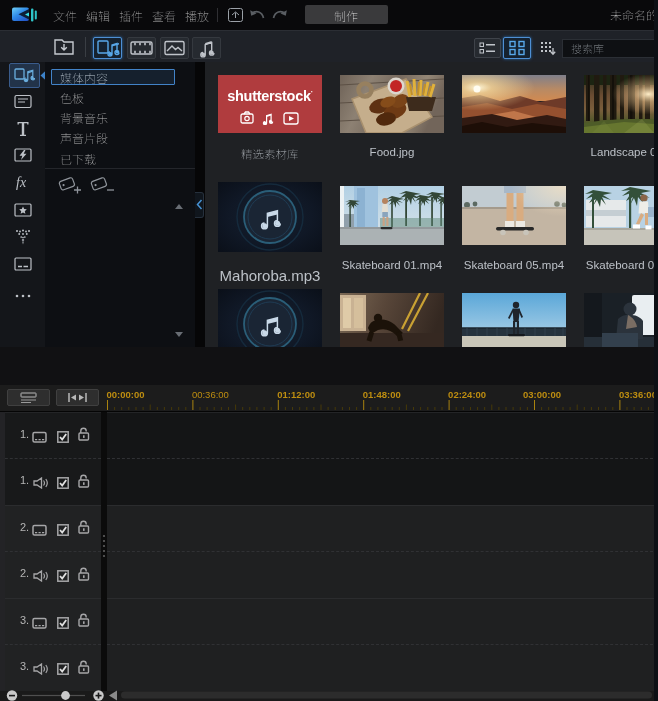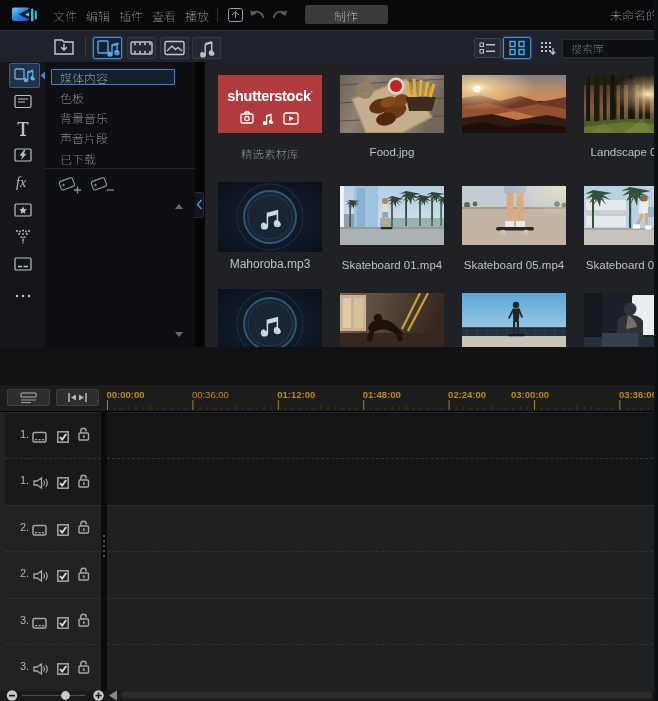--- a/index.html
+++ b/index.html
@@ -446,21 +446,21 @@
 <g>
 <circle cx="60" cy="12" r="3.6" fill="#8a6548"></circle>
 <path d="M55.5 15.5 h8.5 l1 12 h-10.5 Z" fill="#eeede7"></path>
 <path d="M57 27 l-5 11 3 1 5 -10 z" fill="#d9ac80"></path>
 <path d="M61 27 l0 12 3 0 0 -12 z" fill="#d9ac80"></path>
 <rect x="49" y="38.5" width="7" height="4" fill="#fff"></rect>
 <rect x="61.5" y="39.5" width="6" height="4" fill="#fff"></rect>
 <rect x="64" y="21" width="9" height="10" fill="#9ab4cc"></rect>
 </g>
 </svg></div>
-      <div style="position:absolute;left:-15px;top:195px;width:160px;text-align:center;font-size:12px;color:#bcc1c7">Mahoroba.mp3</div>
+      <div style="position:absolute;left:-15px;top:205px;width:160px;text-align:center;font-size:15px;color:#bcc1c7">Mahoroba.mp3</div>
       <div style="position:absolute;left:107px;top:197px;width:160px;text-align:center;font-size:11.5px;color:#bcc1c7">Skateboard 01.mp4</div>
       <div style="position:absolute;left:229px;top:197px;width:160px;text-align:center;font-size:11.5px;color:#bcc1c7">Skateboard 05.mp4</div>
       <div style="position:absolute;left:351px;top:197px;width:160px;text-align:center;font-size:11.5px;color:#bcc1c7">Skateboard 03.mp4</div>
       <div style="position:absolute;left:13px;top:227px;width:104px;height:70px;overflow:hidden;"><svg width="104" height="70" viewBox="0 0 104 70">
 <defs>
             <radialGradient id="mbg" cx="0.5" cy="0.5" r="0.72">
               <stop offset="0" stop-color="#16202e"></stop>
               <stop offset="0.55" stop-color="#101826"></stop>
               <stop offset="1" stop-color="#0a0f18"></stop>
             </radialGradient>
@@ -543,21 +543,21 @@
         </svg></div>
       <div style="position:absolute;left:56px;top:4px;width:43px;height:17px;background:#2e2e2e;border:1px solid #404040;border-radius:2px"><svg width="41" height="15" viewBox="0 0 41 15">
 <path d="M12 3 v9 M29 3 v9" stroke="#b8b8b8" stroke-width="1.5"></path>
 <path d="M14 7.5 L19 4.5 v6 Z M27 7.5 L22 4.5 v6 Z" fill="#b8b8b8"></path>
         </svg></div>
       <div style="position:absolute;left:106.5px;top:4px;font-size:9.5px;font-weight:bold;color:#bd8d10">00:00:00</div>
       <div style="position:absolute;left:191.9px;top:4px;font-size:9.5px;font-weight:normal;color:#bd8d10">00:36:00</div>
       <div style="position:absolute;left:277.3px;top:4px;font-size:9.5px;font-weight:bold;color:#bd8d10">01:12:00</div>
       <div style="position:absolute;left:362.7px;top:4px;font-size:9.5px;font-weight:bold;color:#bd8d10">01:48:00</div>
       <div style="position:absolute;left:448.1px;top:4px;font-size:9.5px;font-weight:bold;color:#bd8d10">02:24:00</div>
-      <div style="position:absolute;left:511px;top:4px;font-size:9.5px;font-weight:bold;color:#bd8d10">03:00:00</div>
+      <div style="position:absolute;left:523px;top:4px;font-size:9.5px;font-weight:bold;color:#bd8d10">03:00:00</div>
       <div style="position:absolute;left:618.9px;top:4px;font-size:9.5px;font-weight:bold;color:#bd8d10">03:36:00</div>
       <svg style="position:absolute;left:0;top:0" width="658" height="26" viewBox="0 0 658 26">
         <path d="M107.5 15 v10" stroke="#a8820f" stroke-width="1"></path>
         <path d="M114.6 22 v3" stroke="#463908" stroke-width="1"></path>
         <path d="M121.7 22 v3" stroke="#463908" stroke-width="1"></path>
         <path d="M128.8 22 v3" stroke="#463908" stroke-width="1"></path>
         <path d="M136.0 22 v3" stroke="#463908" stroke-width="1"></path>
         <path d="M143.1 22 v3" stroke="#463908" stroke-width="1"></path>
         <path d="M150.2 19.5 v5.5" stroke="#463908" stroke-width="1"></path>
         <path d="M157.3 22 v3" stroke="#463908" stroke-width="1"></path>

